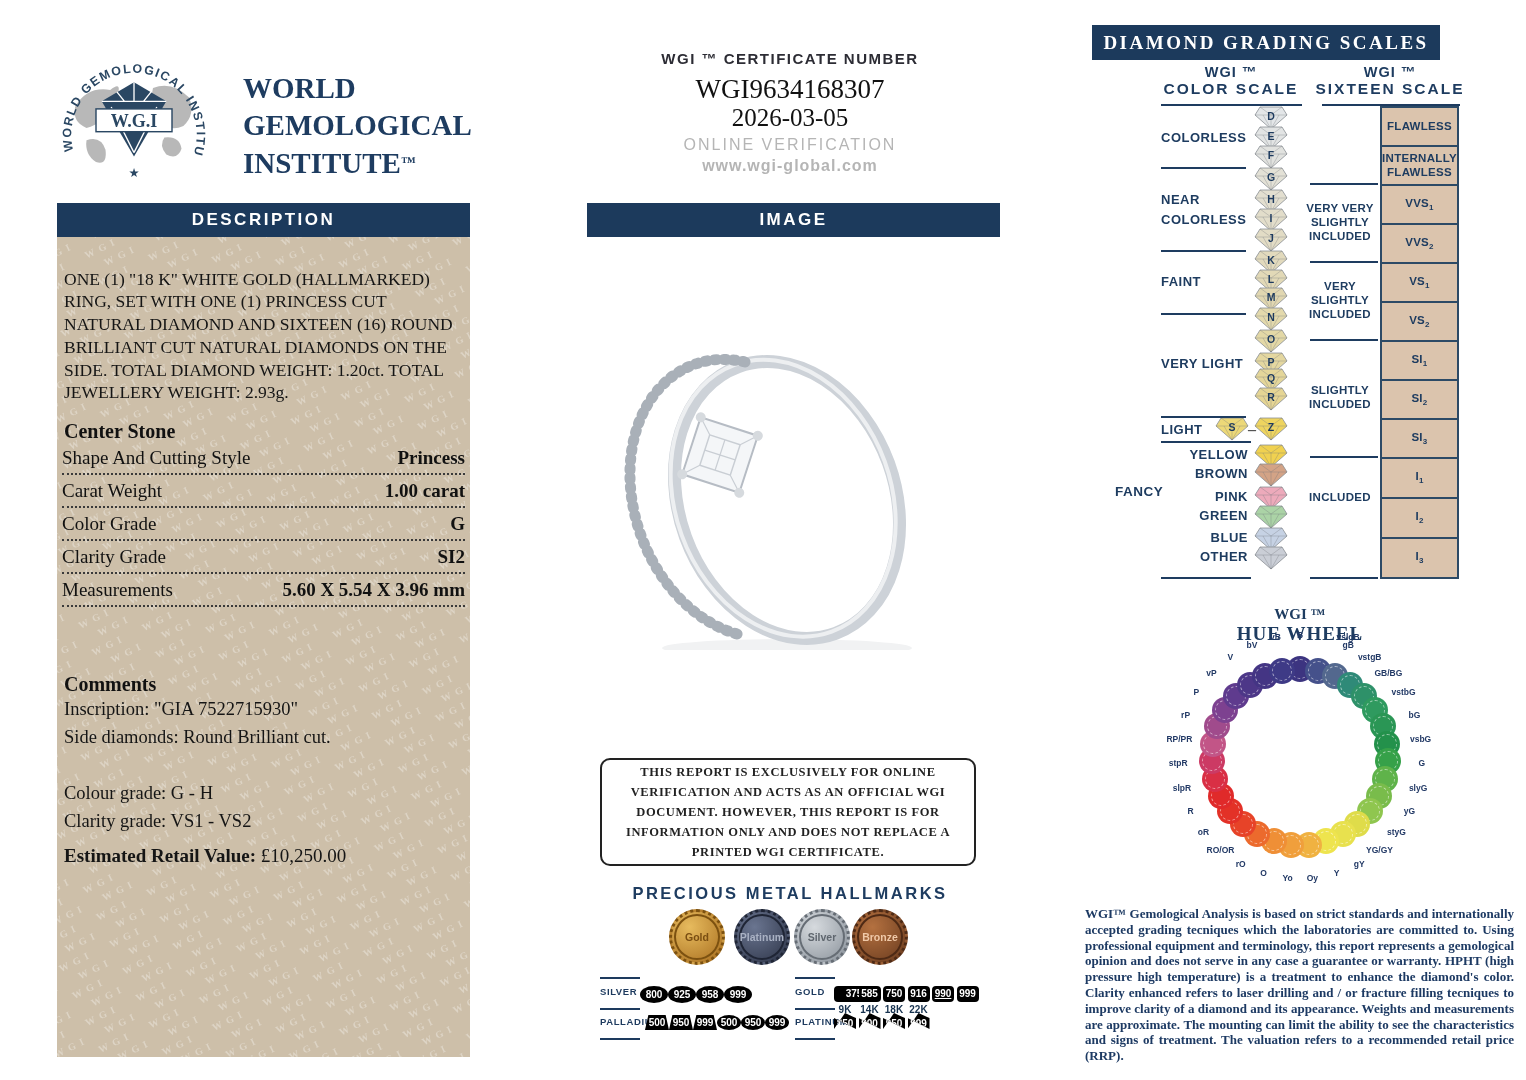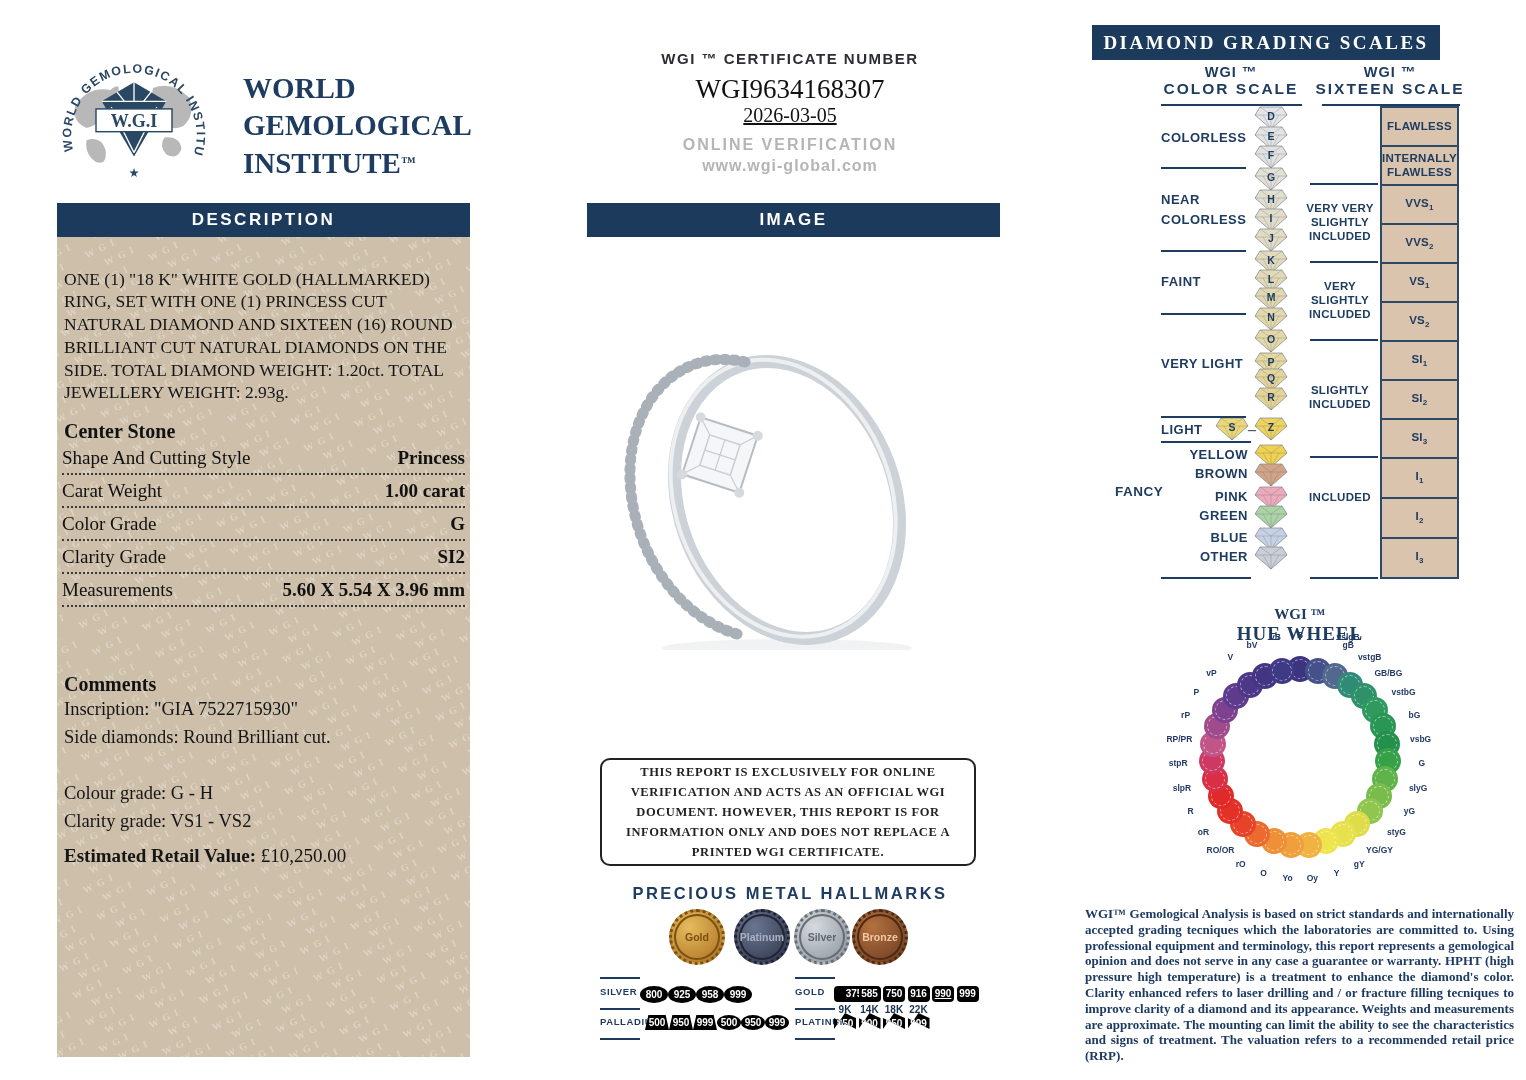--- a/index.html
+++ b/index.html
@@ -233,22 +233,22 @@
     <div class="cm-line" style="top:574px;">Clarity grade: VS1 - VS2</div>
 
     <div class="cm-line" style="top:608px;font-size:19px;">
       <b>Estimated Retail Value:</b>
       <span>£10,250.00</span>
     </div>
   </div>
 
   <div class="abs sans mid-center" style="top:50px;font-size:15px;font-weight:bold;letter-spacing:1.5px;color:#2c2c34;">WGI ™ CERTIFICATE NUMBER</div>
   <div class="abs mid-center" style="top:74px;font-size:27px;color:#111;">WGI9634168307</div>
-  <div class="abs mid-center" style="top:104px;font-size:20px;color:#111;text-decoration:underline;">2026-03-05</div>
-  <div class="abs sans mid-center" style="top:136px;font-size:16px;font-weight:bold;letter-spacing:2px;color:#b5b5b5;">ONLINE VERIFICATION</div>
+  <div class="abs mid-center" style="top:104px;font-size:25px;color:#111;">2026-03-05</div>
+  <div class="abs sans mid-center" style="top:136px;font-size:16px;font-weight:normal;letter-spacing:2px;color:#b5b5b5;">ONLINE VERIFICATION</div>
   <div class="abs sans mid-center" style="top:157px;font-size:16px;font-weight:bold;letter-spacing:1px;color:#b5b5b5;">www.wgi-global.com</div>
 
   <div class="bar sans" style="left:587px;top:203px;width:413px;height:34px;font-size:17px;">
     <span>IMAGE</span>
   </div>
 
   <div class="abs" style="left:593px;top:250px;width:400px;height:400px;">
     <svg width="400" height="400" viewBox="0 0 400 400">
       <ellipse cx="194" cy="398" rx="125" ry="9" fill="#f1f2f3"></ellipse>
       <g transform="rotate(-20 194 250)">

